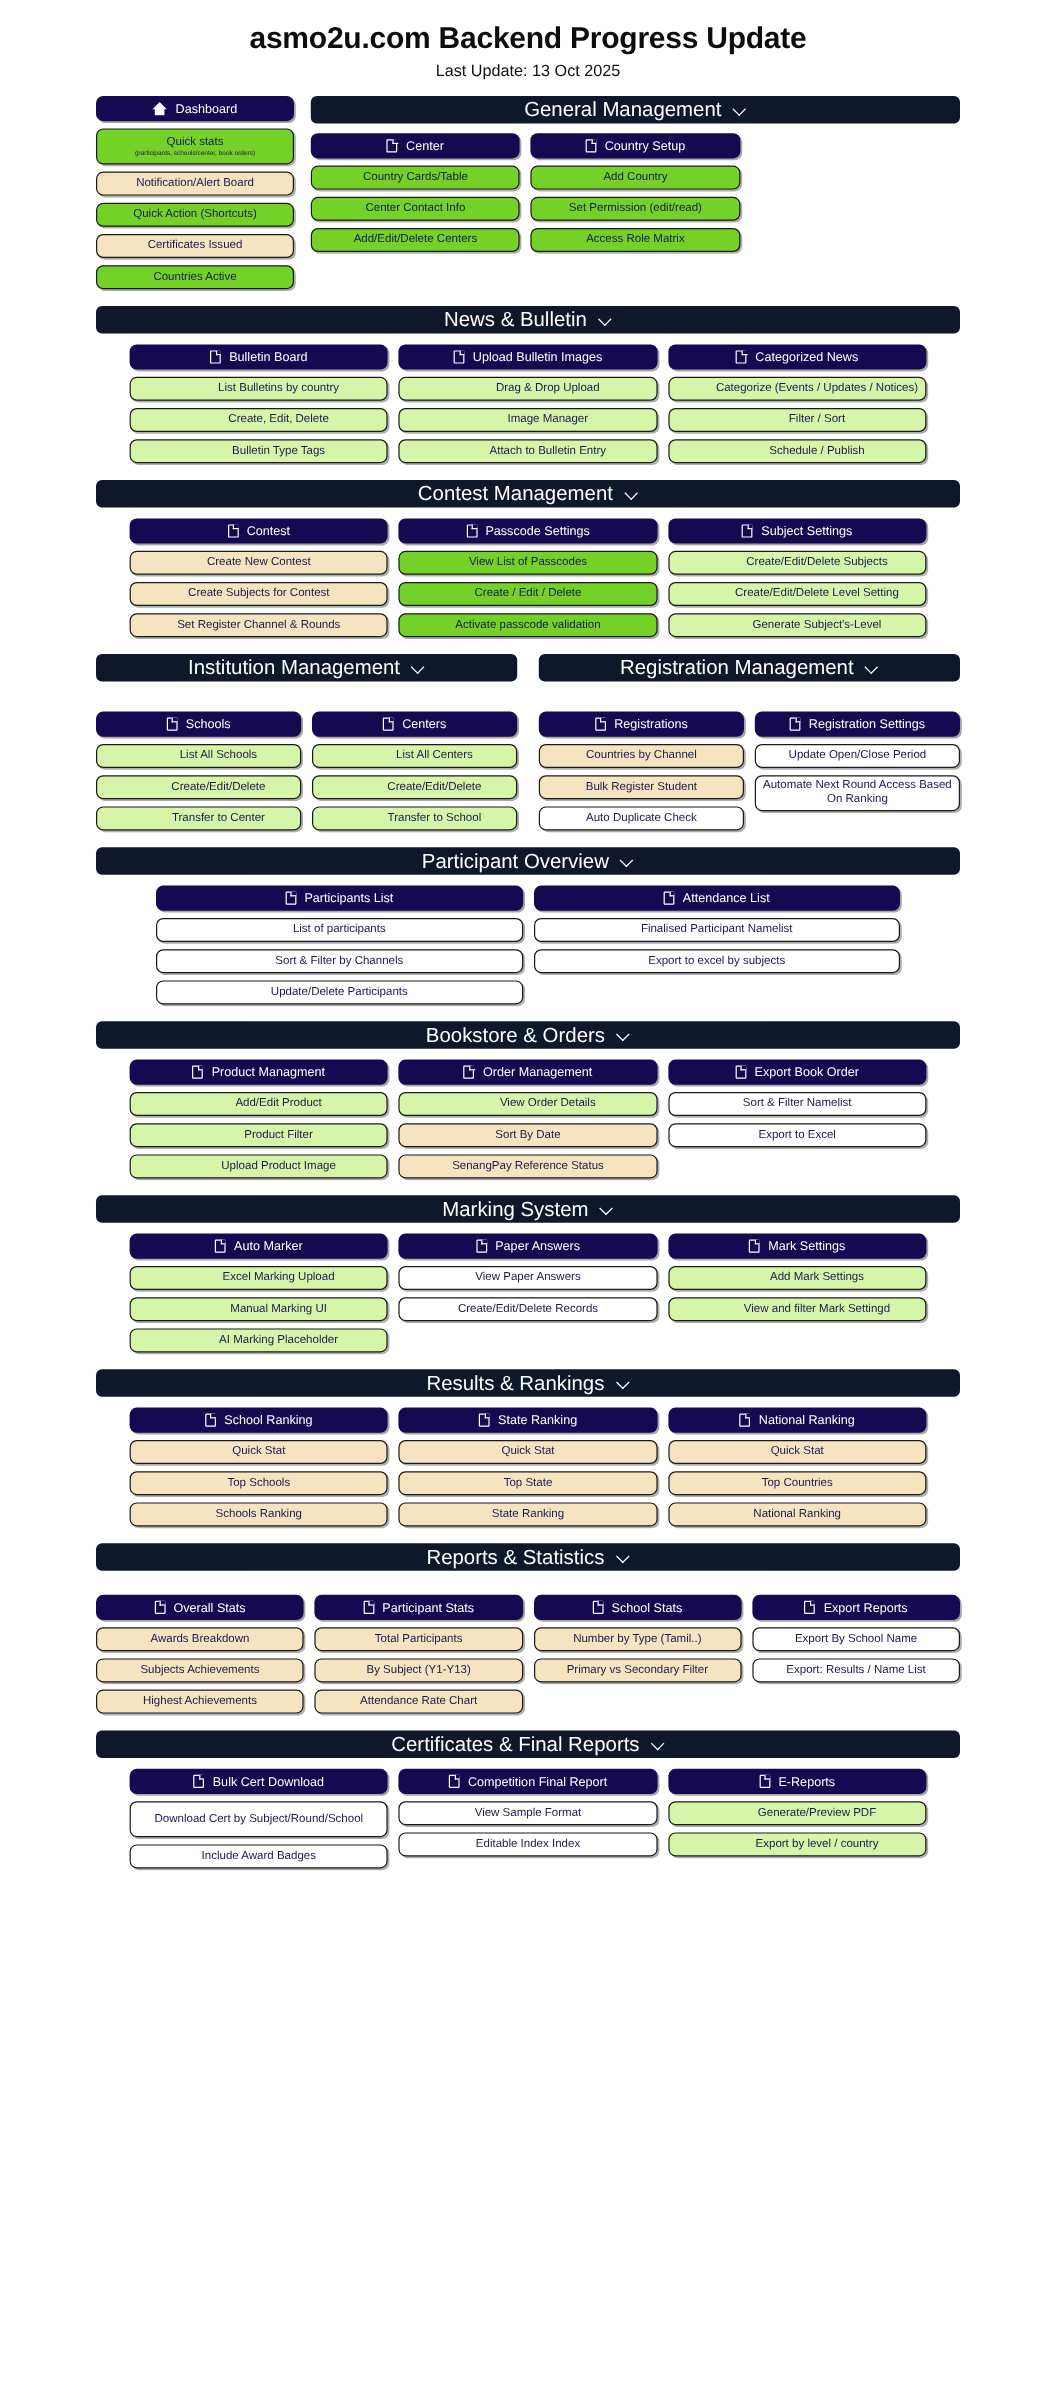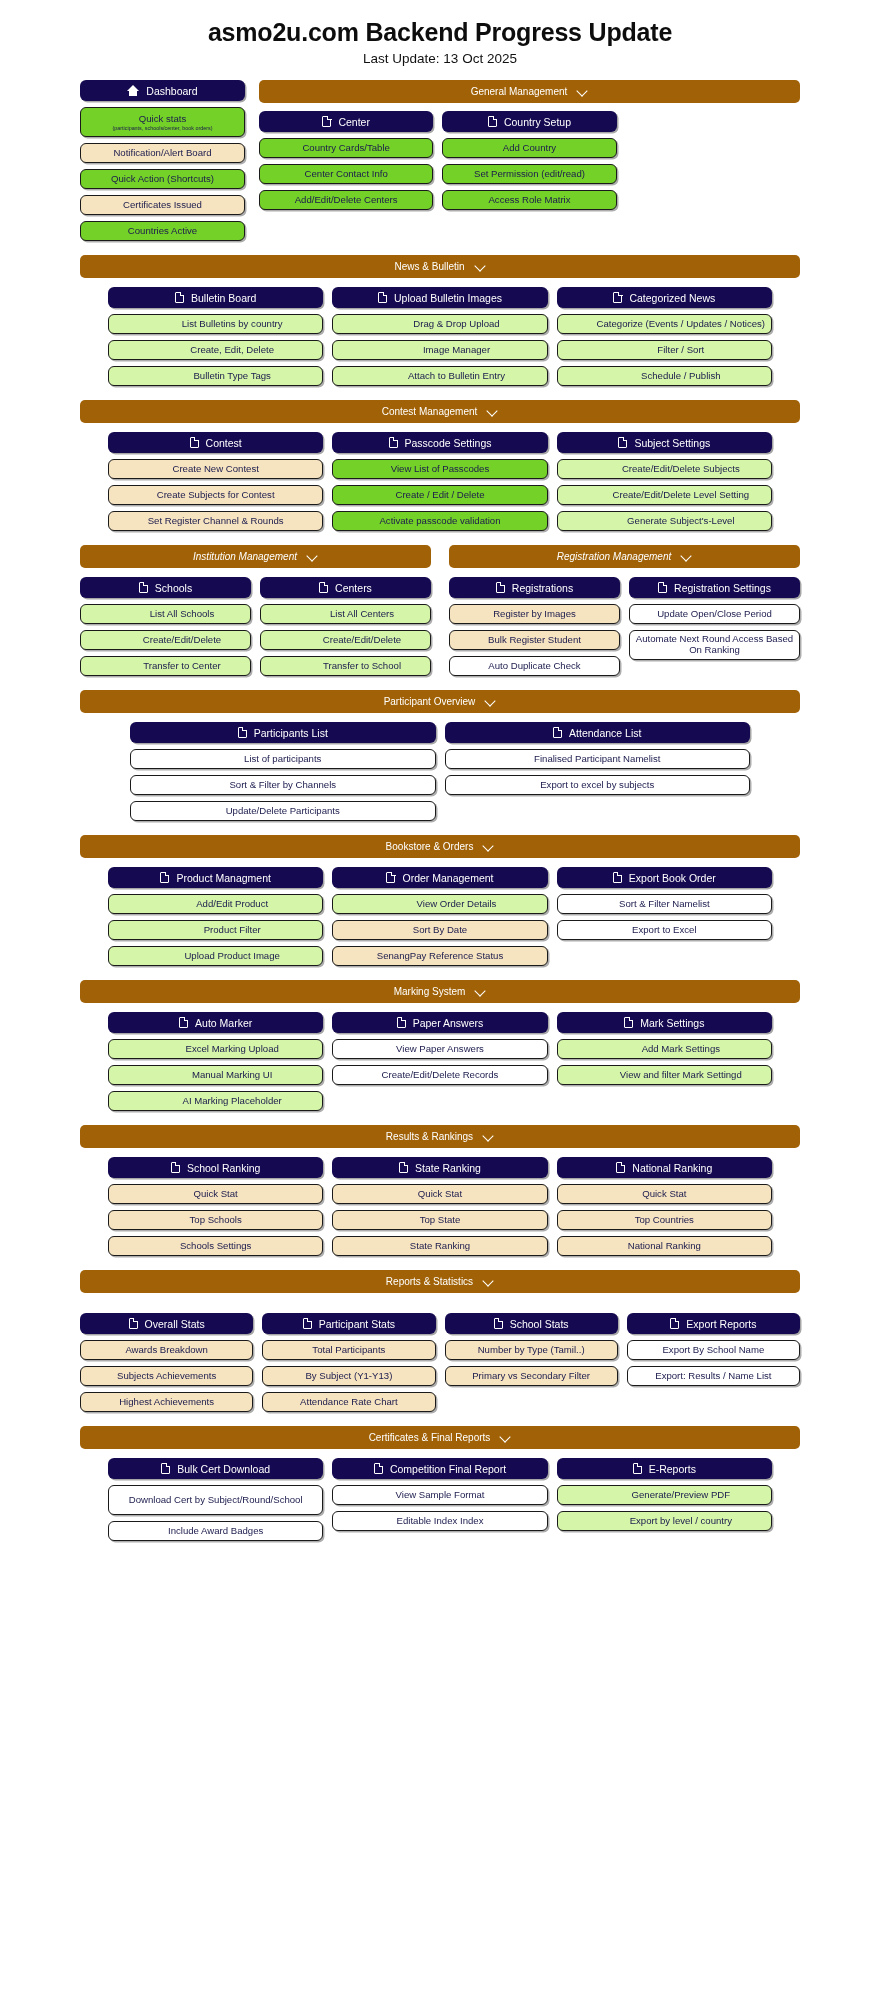--- a/index.html
+++ b/index.html
@@ -21,29 +21,29 @@
     letter-spacing: -0.2px;
   }
   .header .sub {
     font-size: 13.5px;
     color: #111111;
     margin-top: 4px;
   }
 
   
   .band {
-    background: #a16207;
+    background: #0f172a;
     color: #ffffff;
     border-radius: 5px;
     height: 23px;
     display: flex;
     align-items: center;
     justify-content: center;
     gap: 10px;
-    font-size: 10px;
+    font-size: 17px;
     position: relative;
   }
   .band .chev {
     display: inline-block;
     width: 11px; height: 11px;
     position: relative;
   }
   .band .chev::before {
     content: "";
     position: absolute;
@@ -149,21 +149,21 @@
 
   
   section.block { padding: 0 56px; margin-top: 14px; }
   section.block .band { margin-bottom: 9px; }
   .inner-pad { padding: 0 50px; }
   .inner-pad-sm { padding: 0 28px; }
 
   
   .duo { display: flex; gap: 18px; padding: 0 56px; margin-top: 14px; }
   .duo > div { flex: 1; }
-  .duo .band { margin-bottom: 9px; font-style: italic; }
+  .duo .band { margin-bottom: 25px; }
 
   .spacer8 { height: 8px; }
 </style>
 </head>
 <body>
 
 <div class="page">
 
   <div class="header">
     <h1>asmo2u.com Backend Progress Update</h1>
@@ -321,21 +321,21 @@
           <div class="band">
             <span>Registration Management</span>
             <span class="chev"></span>
           </div>
           <div class="grid2">
             <div class="stack">
               <div class="hdrbtn">
                 <span class="doc-icon"></span>
                 <span>Registrations</span>
               </div>
-              <div class="cell c-beige">Register by Images</div>
+              <div class="cell c-beige">Countries by Channel</div>
               <div class="cell c-beige">Bulk Register Student</div>
               <div class="cell c-white">Auto Duplicate Check</div>
             </div>
             <div class="stack">
               <div class="hdrbtn">
                 <span class="doc-icon"></span>
                 <span>Registration Settings</span>
               </div>
               <div class="cell c-white">Update Open/Close Period</div>
               <div class="cell c-white tall">Automate Next Round Access Based On Ranking</div>
@@ -448,21 +448,21 @@
         </div>
         <div class="inner-pad-sm">
           <div class="grid3">
             <div class="stack">
               <div class="hdrbtn">
                 <span class="doc-icon"></span>
                 <span>School Ranking</span>
               </div>
               <div class="cell c-beige">Quick Stat</div>
               <div class="cell c-beige">Top Schools</div>
-              <div class="cell c-beige">Schools Settings</div>
+              <div class="cell c-beige">Schools Ranking</div>
             </div>
             <div class="stack">
               <div class="hdrbtn">
                 <span class="doc-icon"></span>
                 <span>State Ranking</span>
               </div>
               <div class="cell c-beige">Quick Stat</div>
               <div class="cell c-beige">Top State</div>
               <div class="cell c-beige">State Ranking</div>
             </div>

